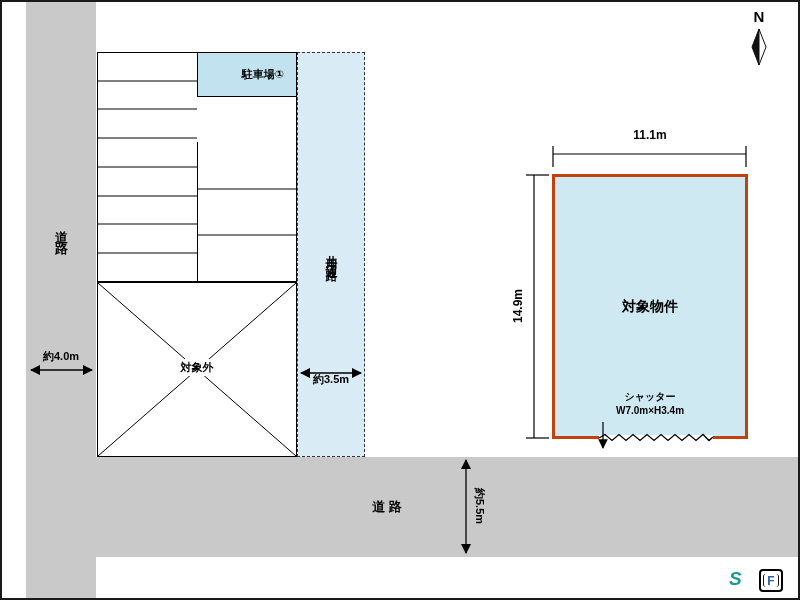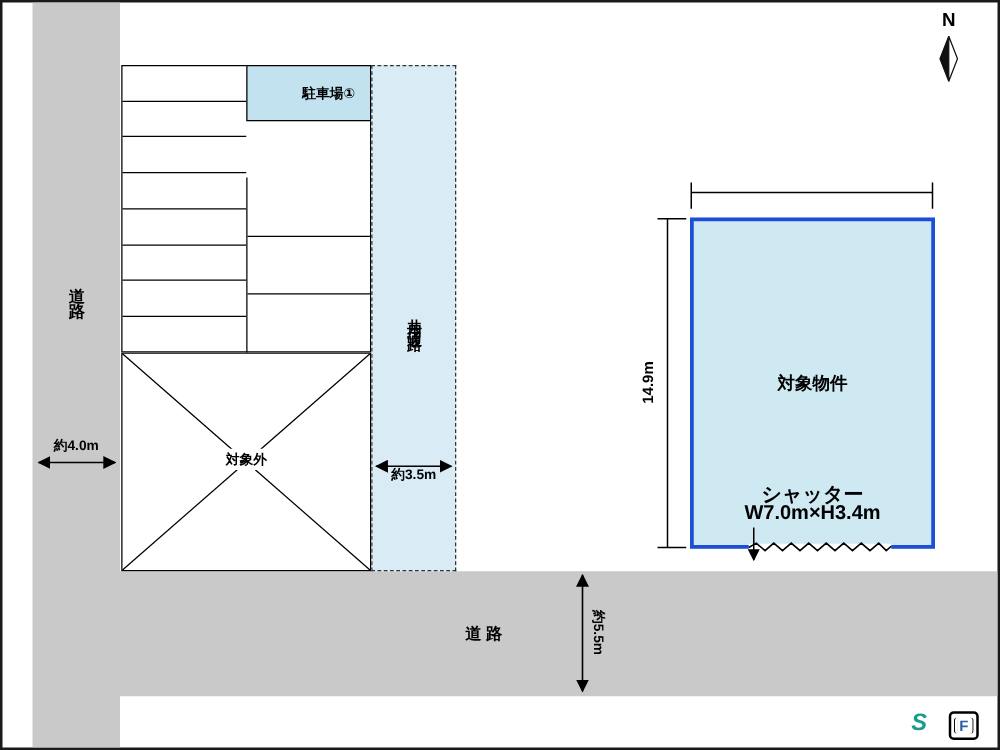--- a/index.html
+++ b/index.html
@@ -9,30 +9,30 @@
     border:2px solid #1a1a1a;overflow:hidden;
     font-family:"Liberation Sans","DejaVu Sans",sans-serif;color:#000;
   }
   .abs{position:absolute;}
   .road{background:var(--road,#c9c9c9);}
   .grid-box{background:#fff;border:1px solid #000;}
   .stall{background:var(--cell,#c3e2ef);border:1px solid #000;display:flex;align-items:center;justify-content:center;padding-left:32px;}
   .stall-label{font-size:11px;font-weight:700;}
   .strip{background:var(--strip,#d9ecf5);border:1px dashed #333;display:flex;align-items:center;justify-content:center;}
   .xbox{background:#fff;border:1px solid #000;}
-  .prop{background:var(--property,#cfe9f3);border:3px solid #1d4ed8;}
+  .prop{background:var(--property,#cfe9f3);border:3px solid #c2410c;}
   .vtext{writing-mode:vertical-rl;text-orientation:upright;font-weight:700;}
   .lbl{font-weight:700;text-align:center;}
   .dim{font-size:11px;font-weight:700;text-align:center;white-space:nowrap;}
   .rot90{transform:translate(-50%,-50%) rotate(90deg);transform-origin:center;}
   .rotm90{transform:translate(-50%,-50%) rotate(-90deg);transform-origin:center;}
   .center-flex{display:flex;align-items:center;justify-content:center;}
   .excl-span{background:#fff;padding:1px 4px;font-size:11px;font-weight:700;}
   .prop-label{position:absolute;inset:0;display:flex;align-items:center;justify-content:center;font-size:14px;font-weight:700;}
-  .shutter-text{position:absolute;left:0;right:0;bottom:18px;text-align:center;font-size:16px;font-weight:700;line-height:14px;}
+  .shutter-text{position:absolute;left:0;right:0;bottom:18px;text-align:center;font-size:10px;font-weight:700;line-height:14px;}
   svg.overlay{position:absolute;left:0;top:0;pointer-events:none;}
   .n-label{font-size:15px;font-weight:700;text-align:center;}
   .logo-s{font-size:19px;font-weight:900;font-style:italic;color:var(--s_teal,#1b9b8f);}
   .f-box{width:24px;height:23px;border:2px solid #000;border-radius:4px;background:#fff;display:flex;align-items:center;justify-content:center;}
   .f-letter{color:var(--f_blue,#2b5fa8);font-size:12px;font-weight:700;margin:0 1px;}
   .f-brk{width:3px;height:13px;}
   .f-brk.l{border-left:1.5px solid #111;border-radius:6px 0 0 6px;}
   .f-brk.r{border-right:1.5px solid #111;border-radius:0 6px 6px 0;}
 </style>
 </head>
@@ -128,20 +128,21 @@
   <div class="abs dim" style="left:291px;top:370px;width:76px;">約3.5m</div>
 
   <div class="abs center-flex" style="left:95px;top:357px;width:200px;">
     <span class="excl-span">対象外</span>
   </div>
 
   <div class="abs lbl" style="left:340px;top:496px;width:90px;font-size:13px;">道 路</div>
 
   <div class="abs dim rot90" style="left:477px;top:504px;">約5.5m</div>
 
+  <div class="abs lbl" style="left:550px;top:126px;width:196px;font-size:12px;">11.1m</div>
 
   <div class="abs dim rotm90" style="left:516px;top:304px;font-size:12px;">14.9m</div>
 
   <div class="abs n-label" style="left:742px;top:6px;width:30px;">N</div>
 
   <div class="abs logo-s" style="left:727px;top:566px;">S</div>
 
   <div class="abs f-box" style="left:757px;top:567px;">
     <span class="f-brk l"></span>
     <span class="f-letter">F</span>

